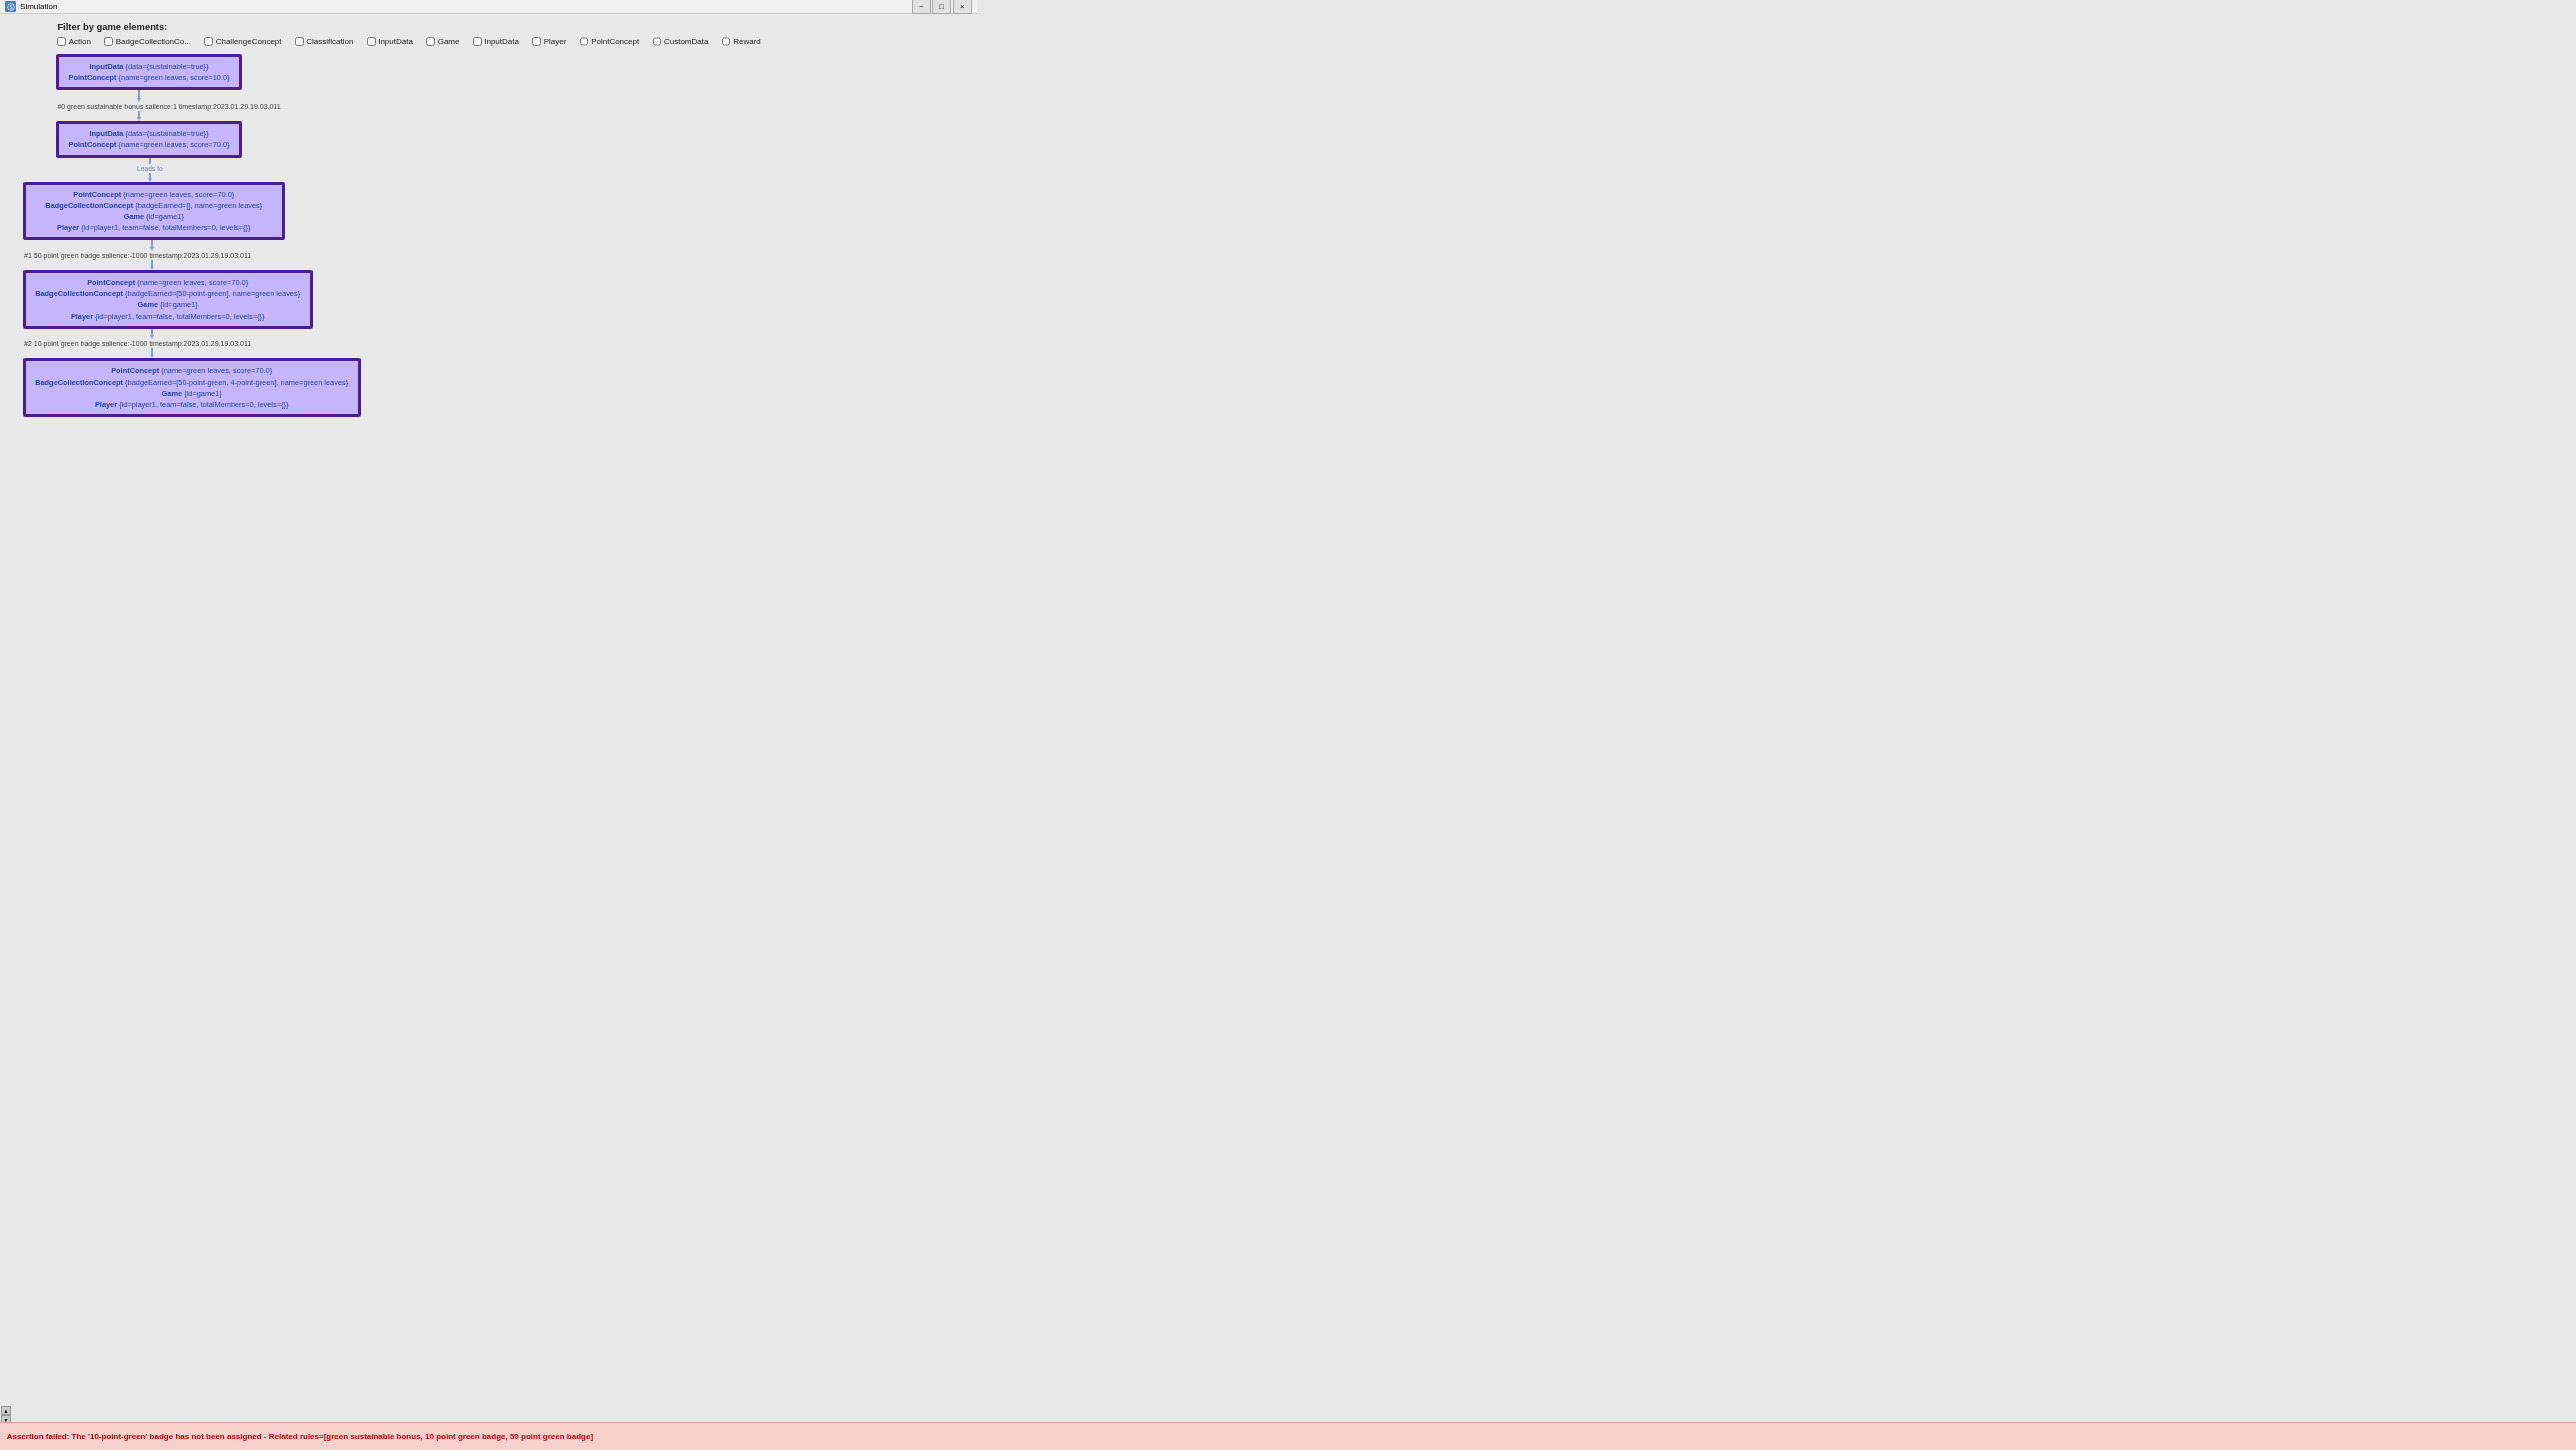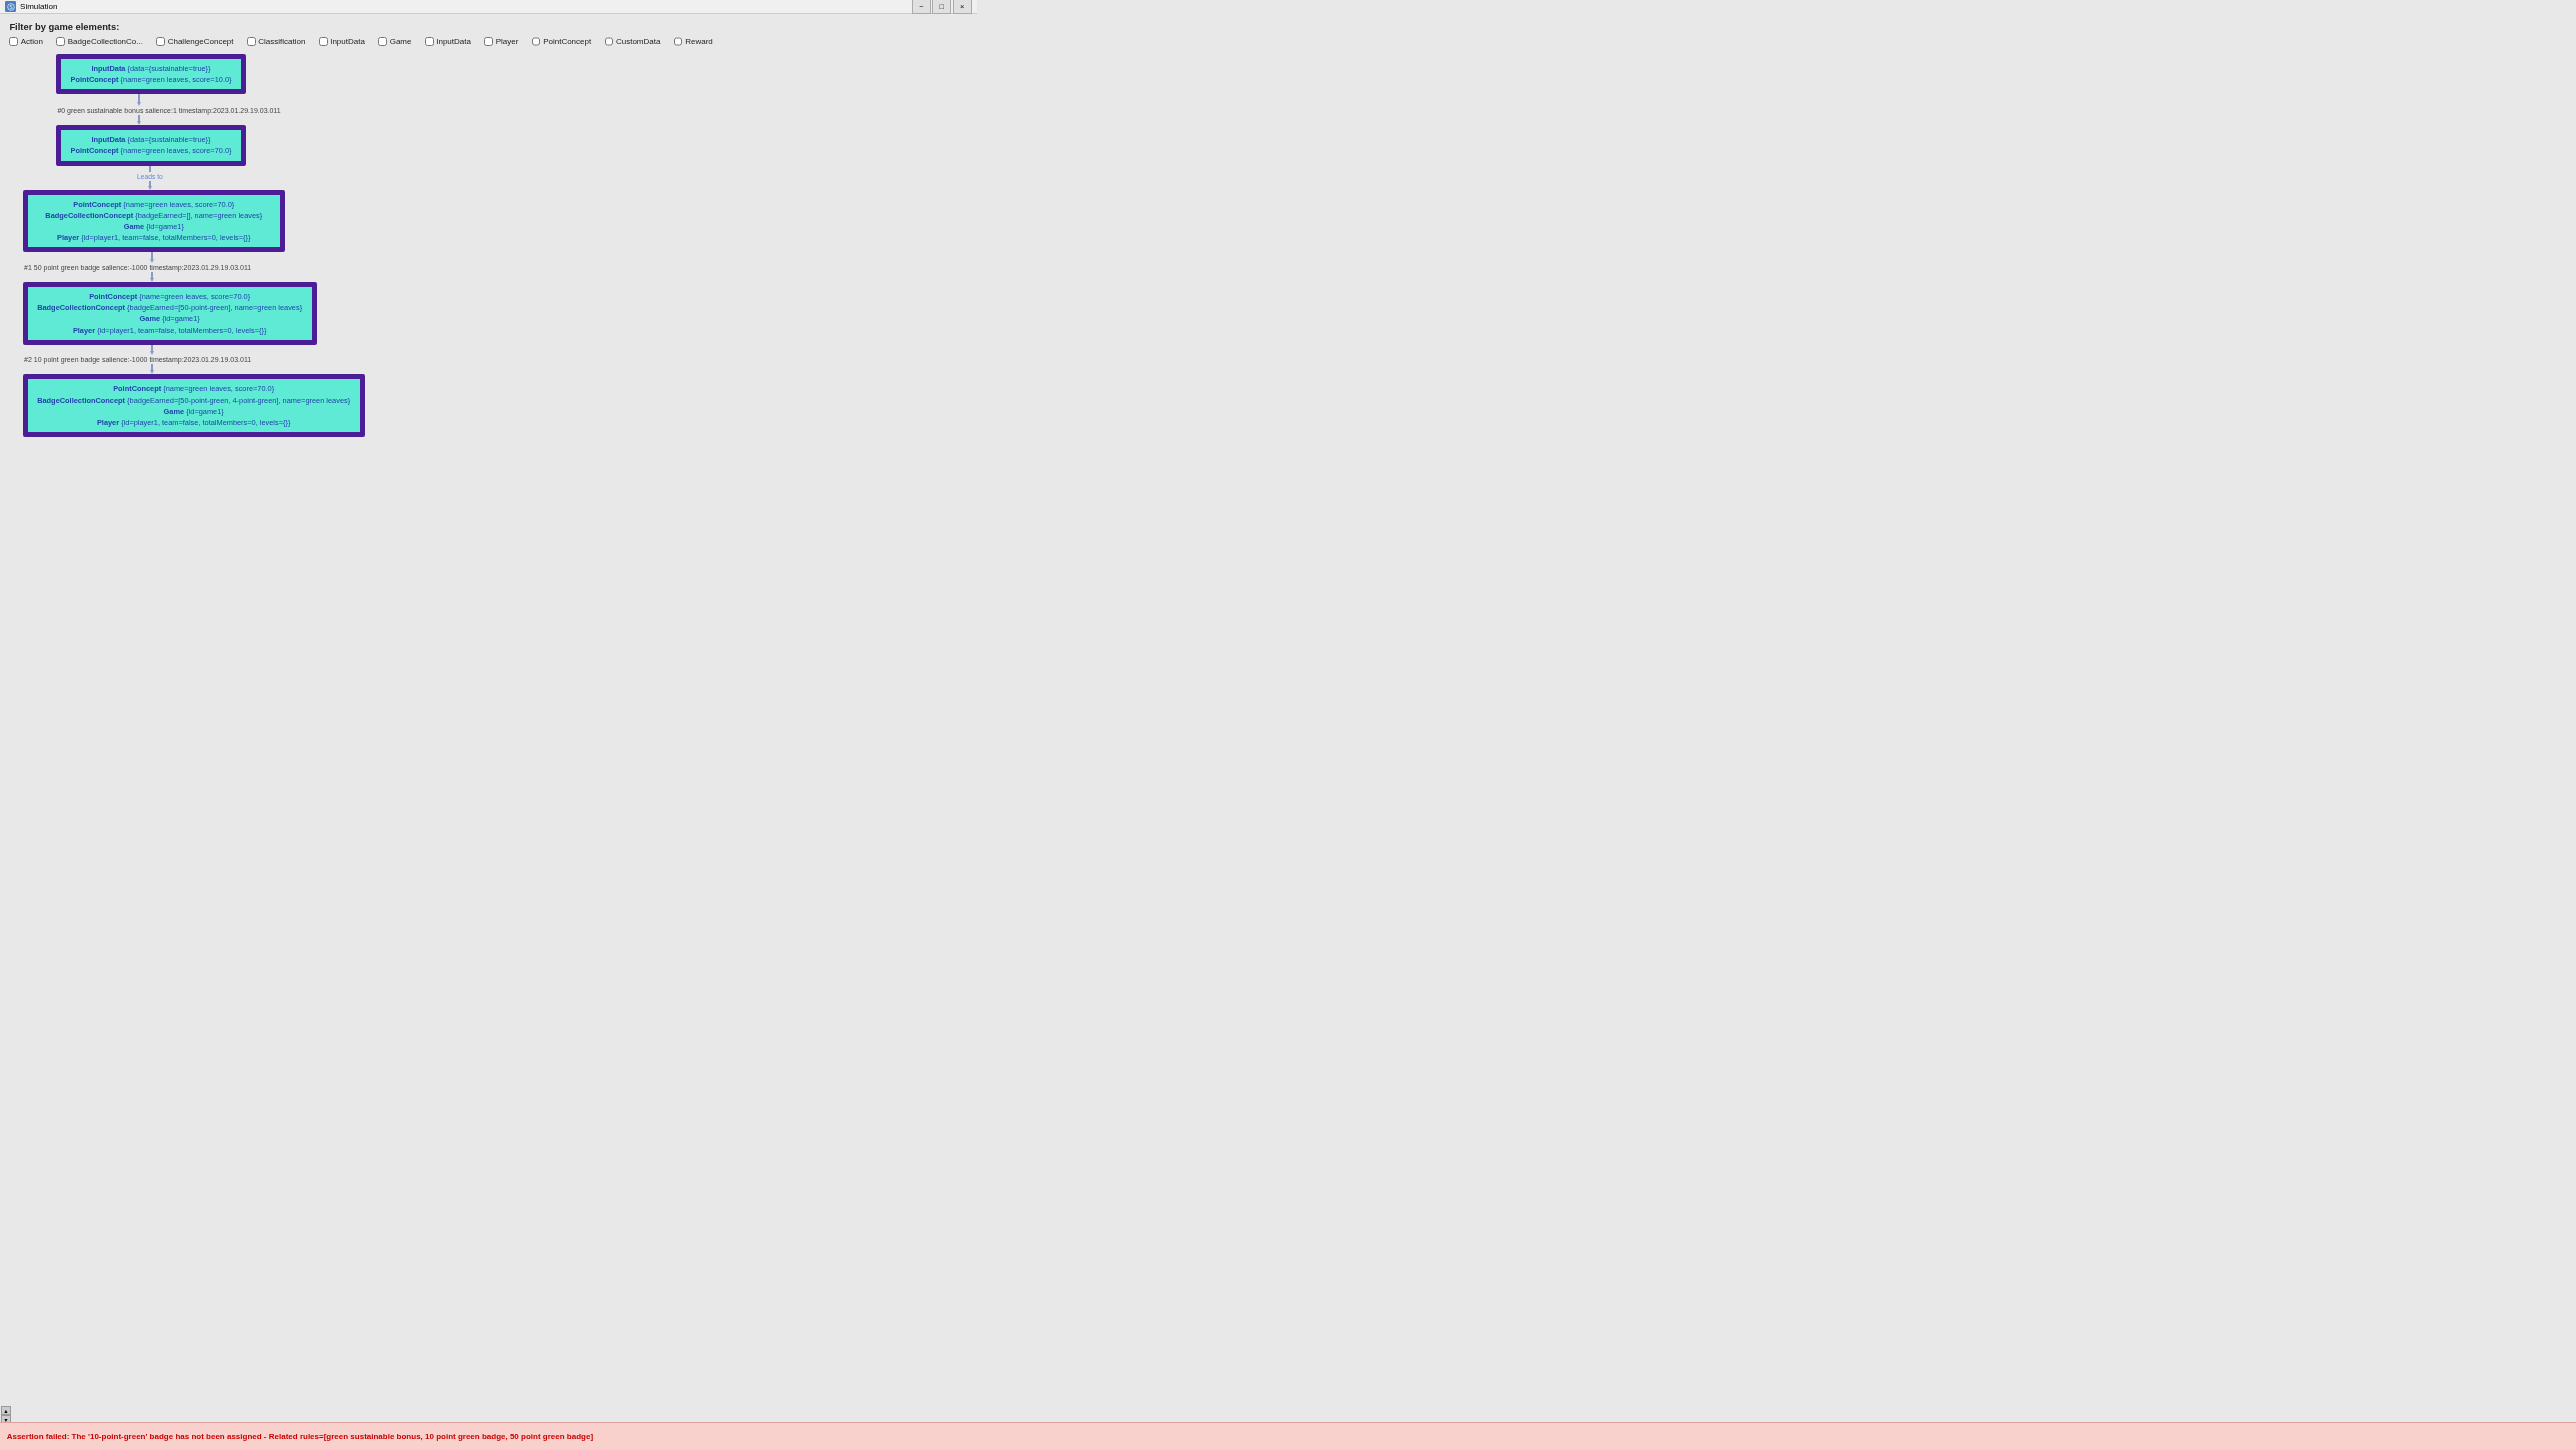--- a/index.html
+++ b/index.html
@@ -49,21 +49,21 @@
       padding: 6.7px 9.4px;
       height: calc(100% - 19px - 24px);
       overflow-y: auto;
       position: relative;
     }
     .filter-section {
       display: flex;
       gap: 27px;
       margin-bottom: 8px;
     }
-    .filter-left { flex: 1; }
+    .filter-left { flex: 1; margin-left: 48px; }
     .filter-right { flex: 1; }
     .filter-title {
       font-size: 9.4px;
       font-weight: bold;
       margin-bottom: 5.4px;
       color: #222;
     }
     .checkboxes-row {
       display: flex;
       flex-wrap: wrap;
@@ -88,22 +88,22 @@
       font-size: 8px;
       margin-top: 2.7px;
     }
     .diagram-area {
       display: flex;
       flex-direction: column;
       align-items: flex-start;
       padding-left: 6.7px;
     }
     .node-box {
-      border: 5px solid #4c1d95;
-      background: #5eead4;
+      border: 3px solid #4c1d95;
+      background: #c4b5fd;
       border-radius: 2px;
       padding: 4px 9.4px;
       min-width: 168px;
       text-align: center;
     }
     .node-box.wide { min-width: 262px; }
     .node-line {
       font-size: 7.4px;
       color: #2244aa;
       line-height: 1.5;

